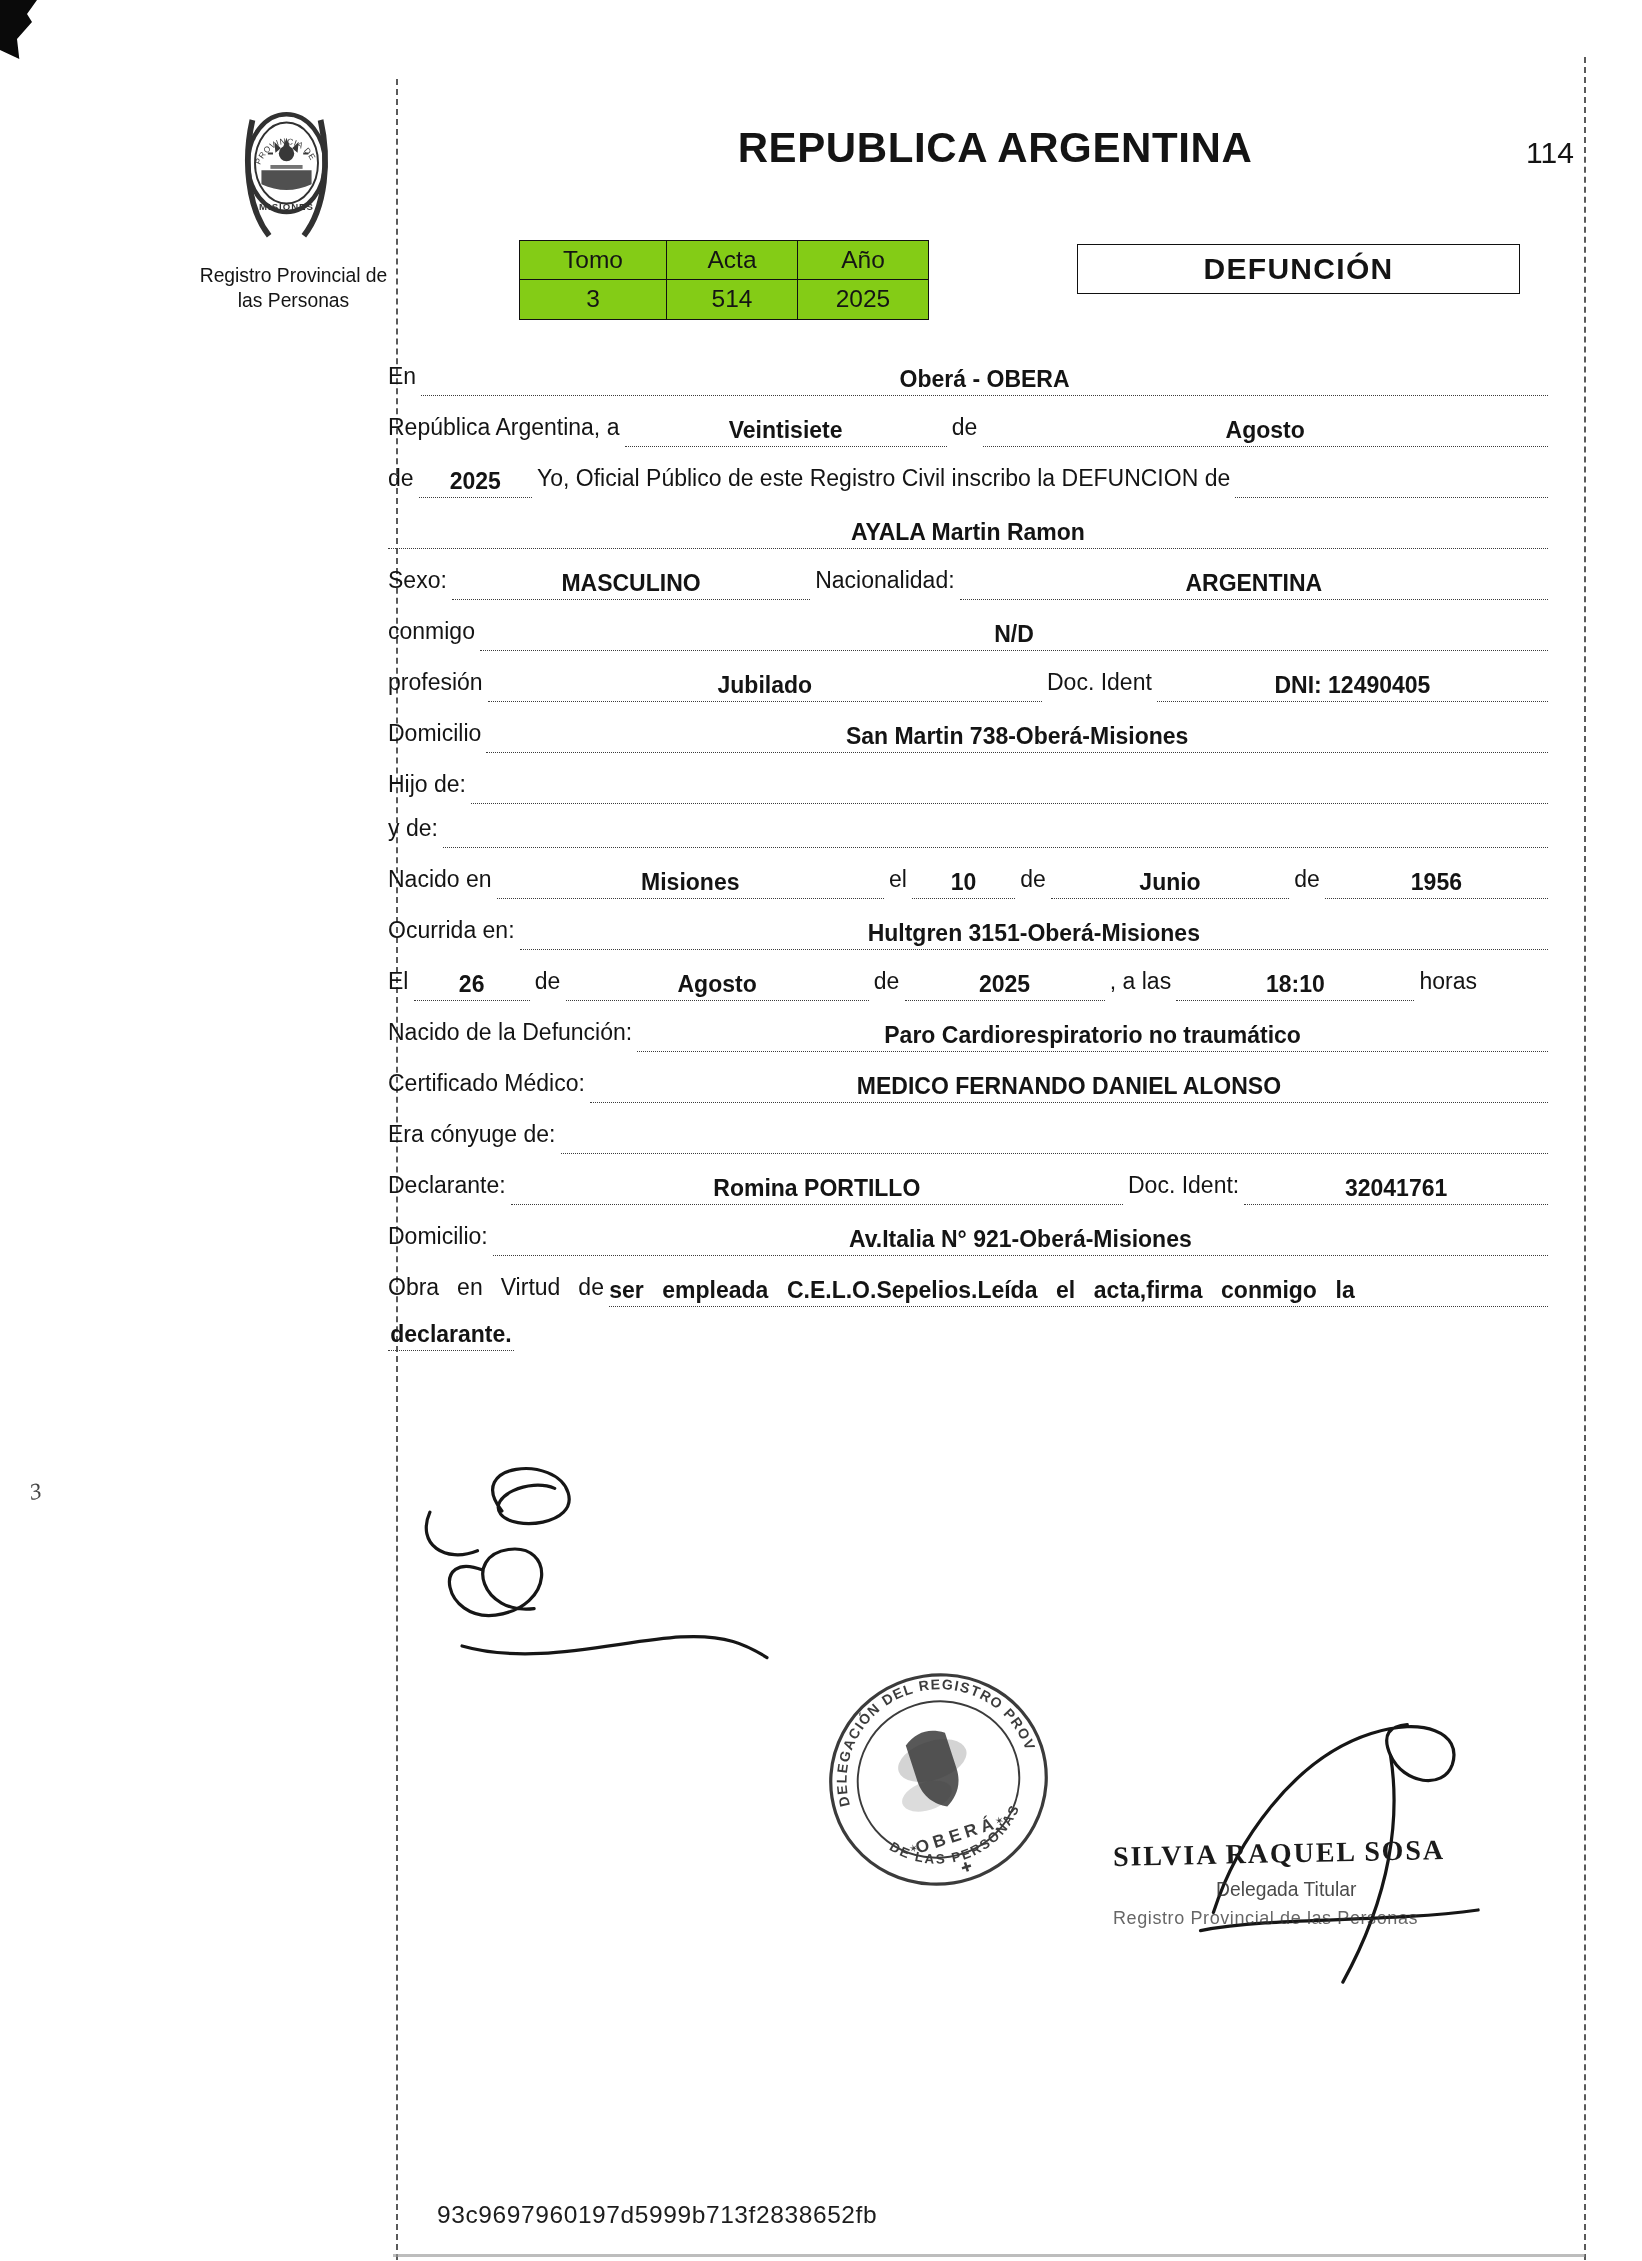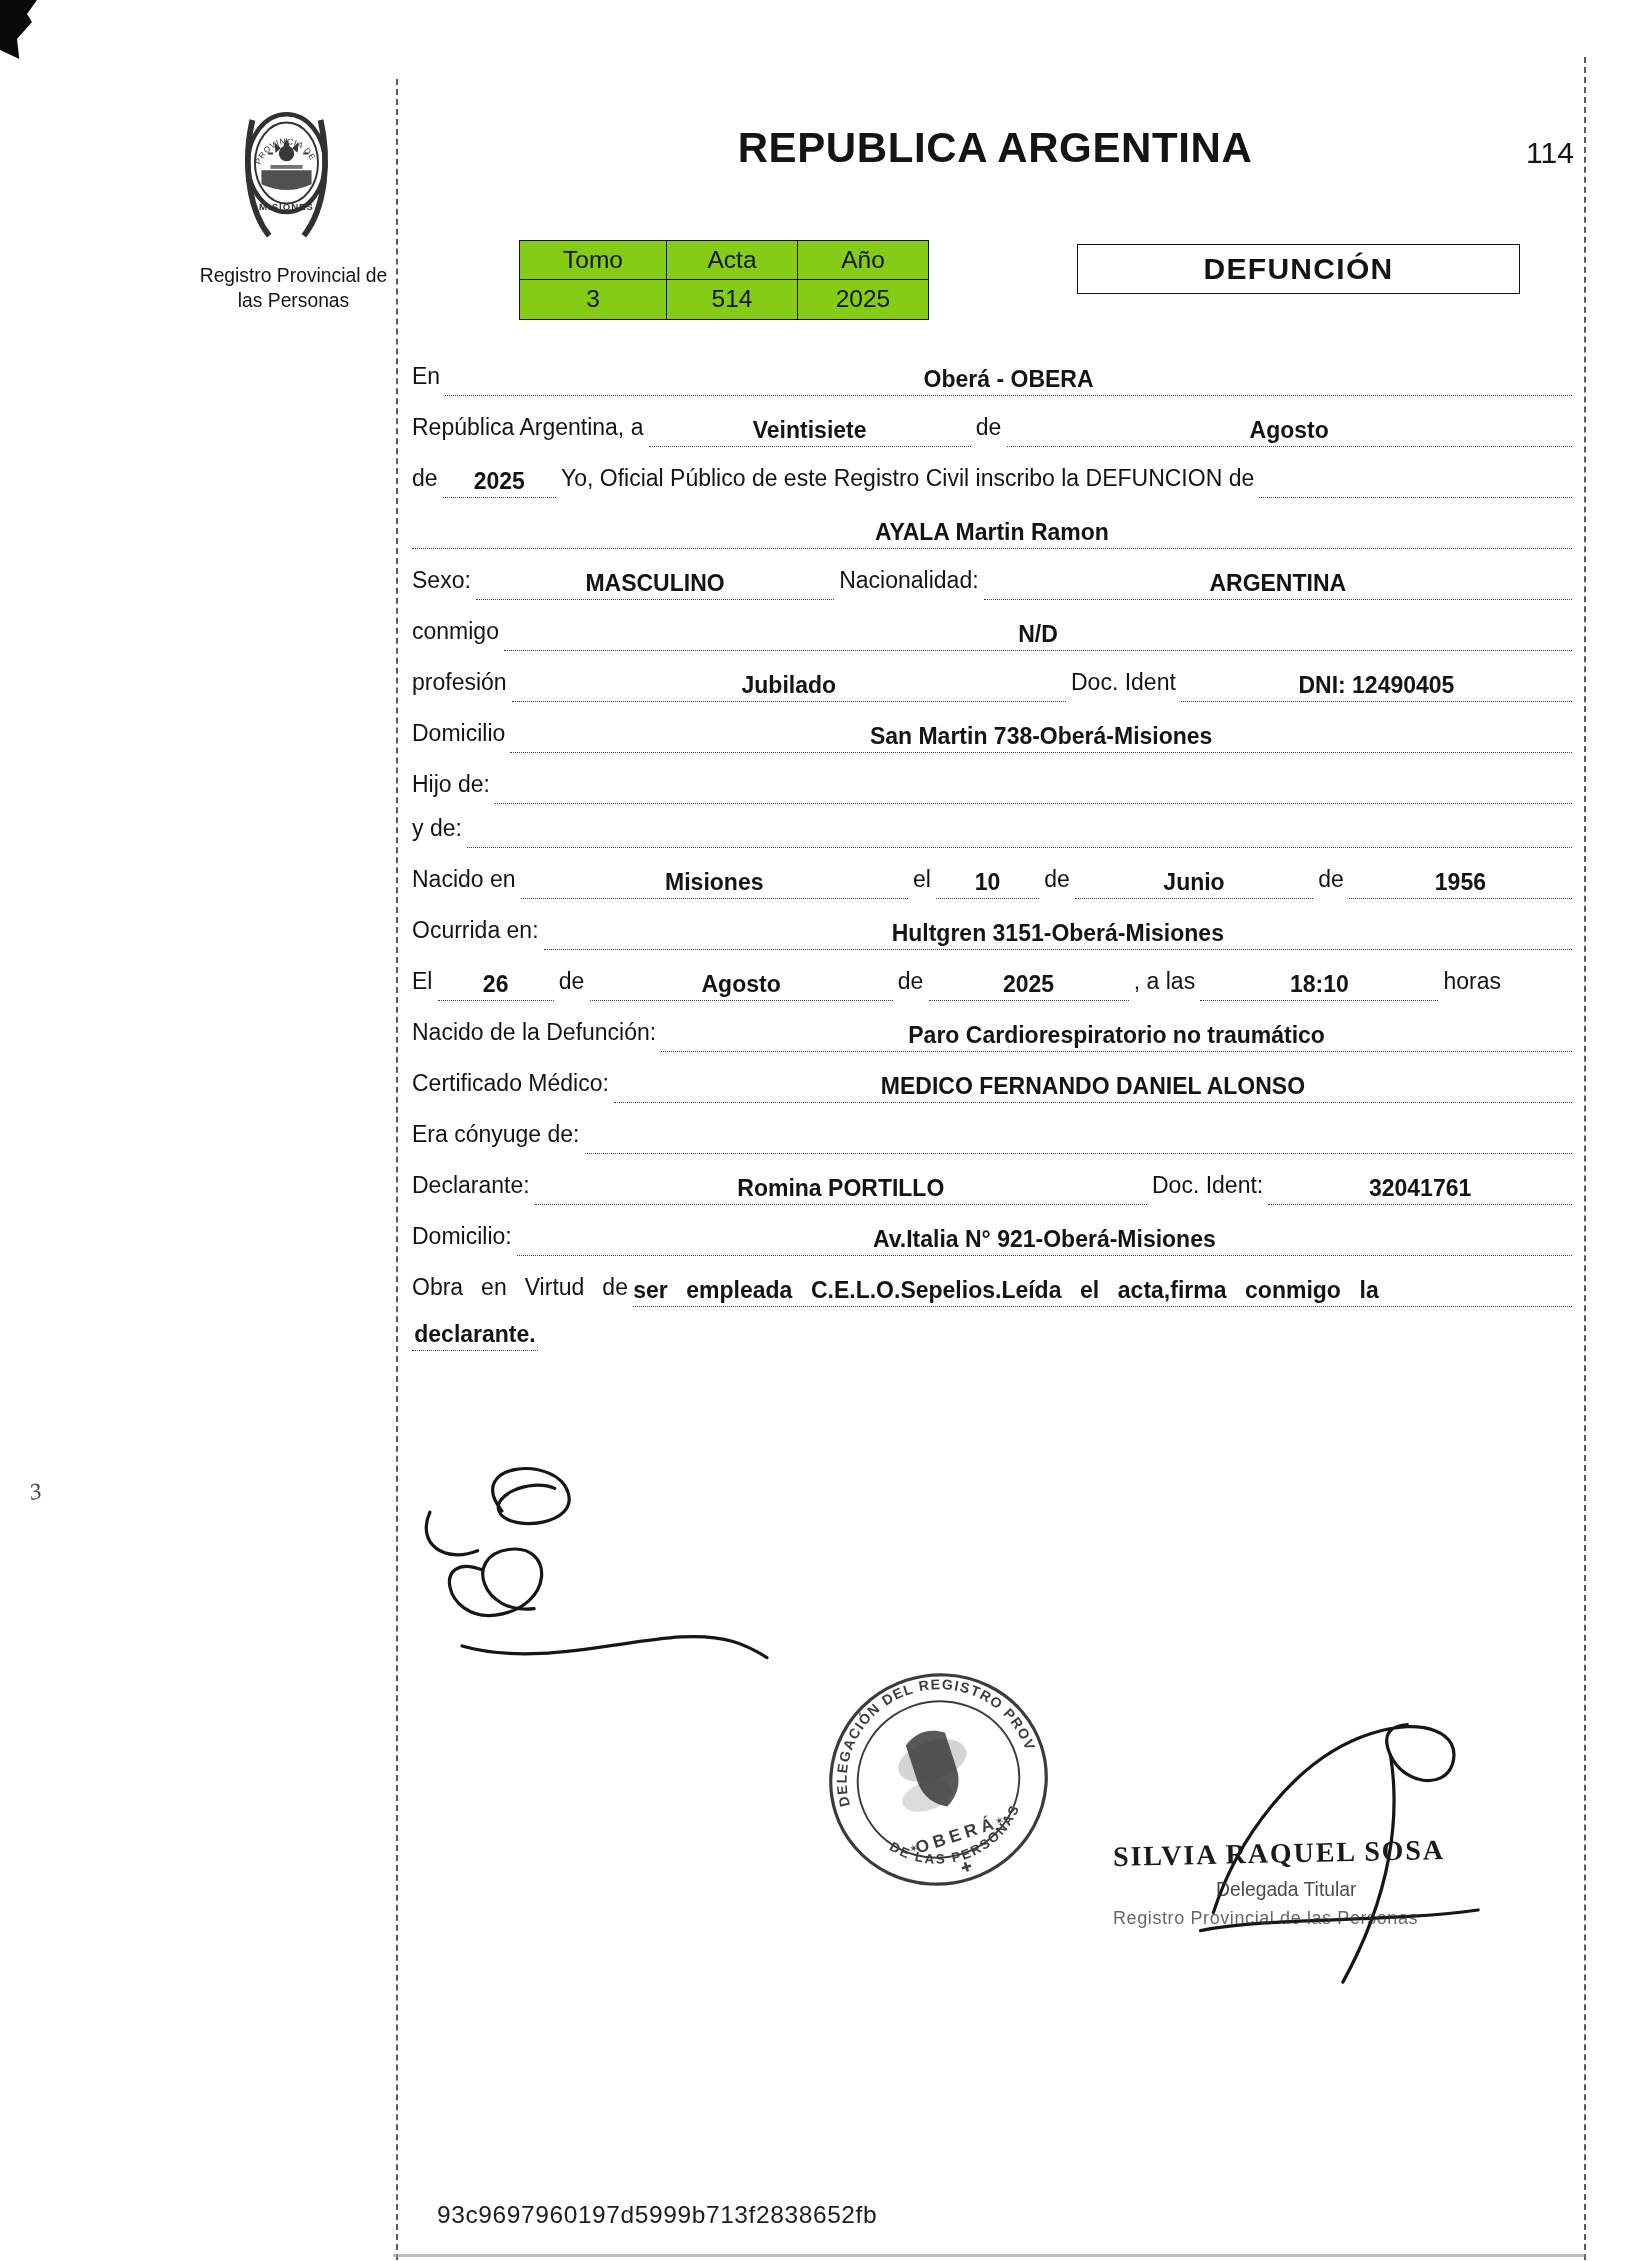--- a/index.html
+++ b/index.html
@@ -27,21 +27,21 @@
   .acta-table { position:absolute; left:519px; top:240px; border:1.9px solid #111;
     display:grid; grid-template-columns:146px 131px 131px; background:#84cc16; }
   .acta-cell { font-size:24.5px; text-align:center; padding:4.5px 0 5.8px 0; }
   .acta-cell.cb { border-left:1.9px solid #111; }
   .acta-cell.hd { border-bottom:1.9px solid #111; }
 
   .type-box { position:absolute; left:1077px; top:244px; width:443px; height:50px;
     border:1.9px solid #111; display:flex; align-items:center; justify-content:center;
     font-size:30px; font-weight:bold; letter-spacing:1.3px; }
 
-  .form { position:absolute; left:412px; top:345px; width:1165px; }
+  .form { position:absolute; left:388px; top:345px; width:1165px; }
   .row { display:flex; align-items:flex-end; height:51px; }
   .row.tight { height:44px; }
   .lbl { font-size:23px; white-space:nowrap; padding-bottom:6.4px; }
   .lbl.spaced { word-spacing:11.6px; }
   .seg { border-bottom:1.9px dotted #3c3c3c; padding-bottom:3.9px; margin:0 5.2px;
     display:flex; align-items:flex-end; justify-content:center; min-width:26px; }
   .seg.grow { flex:1 1 auto; }
   .seg.left { justify-content:flex-start; }
   .val { font-size:23px; font-weight:bold; white-space:nowrap; line-height:1.05; }
   .val.spaced { word-spacing:12.2px; }

